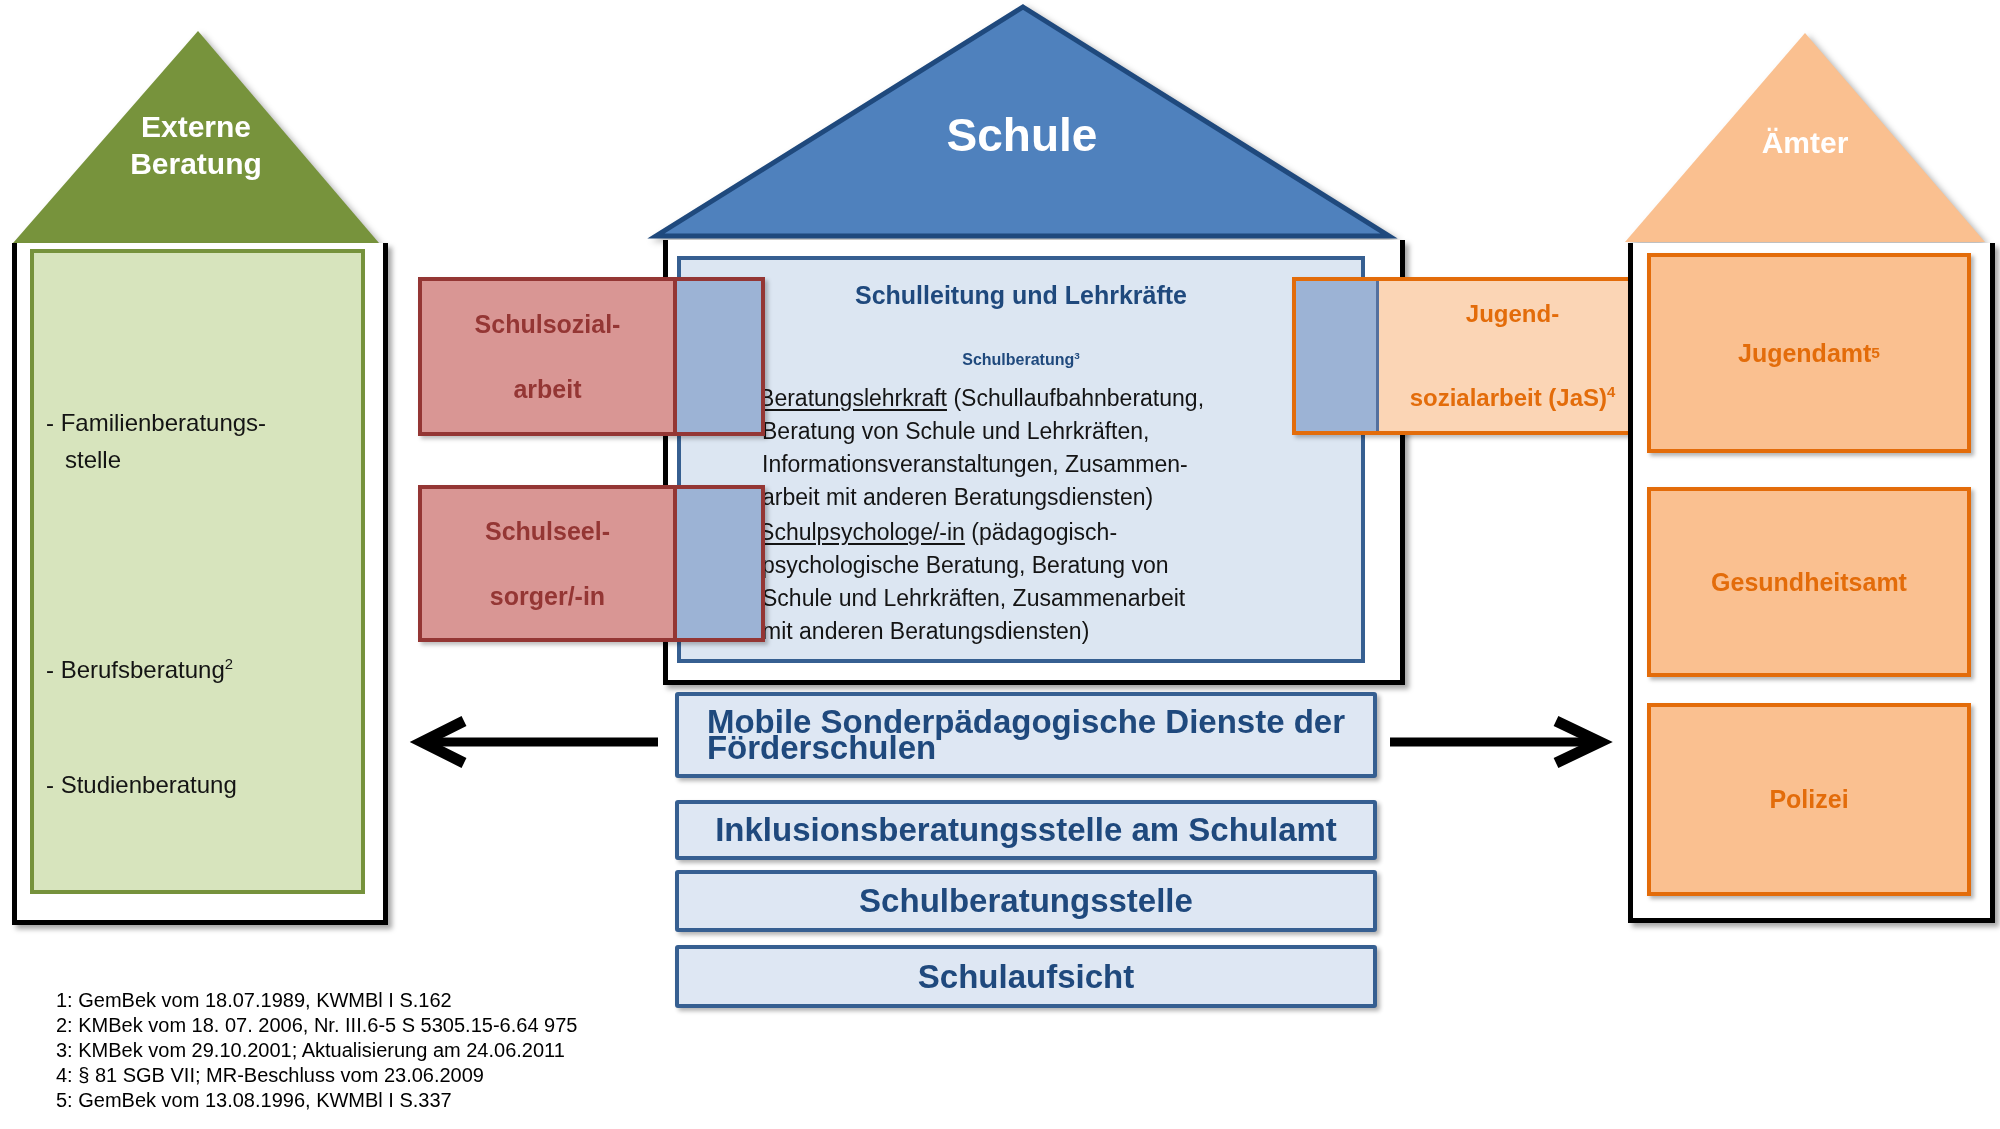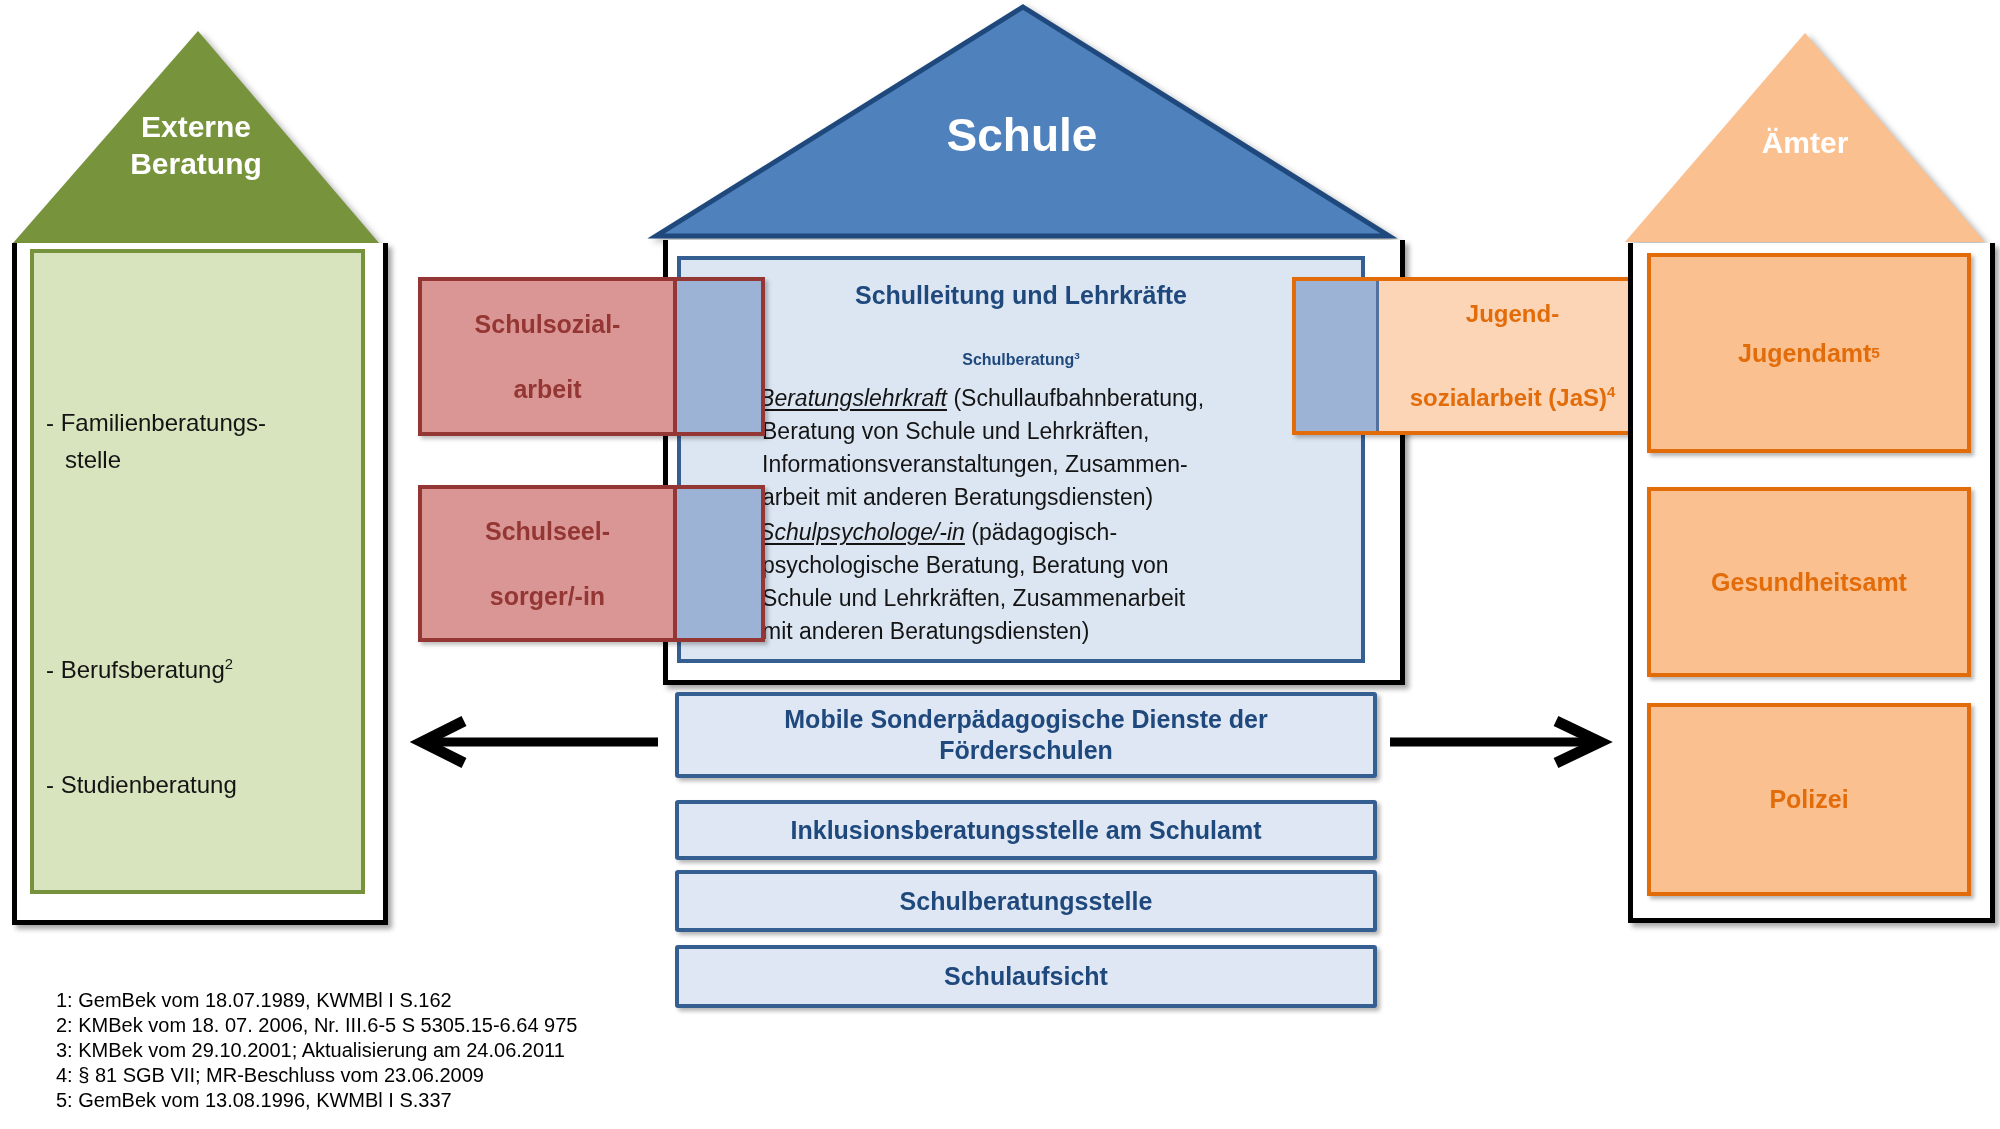--- a/index.html
+++ b/index.html
@@ -28,27 +28,27 @@
 
   
   .blue-panel{position:absolute;left:9px;top:16px;width:688px;height:407px;box-sizing:border-box;
               background:#DCE6F2;border:4px solid #365F91;}
   .sb-heading{margin-top:20px;text-align:center;font-size:25px;font-weight:bold;color:#1F497D;line-height:30px;}
   .sb-subheading{margin-top:31px;text-align:center;font-size:16px;font-weight:bold;color:#1F497D;line-height:30px;}
   .sb-list{margin-top:7px;padding:0 40px 0 64px;font-size:23px;line-height:33px;color:#141414;}
   .sb-item{padding-left:17px;text-indent:-17px;}
   .sb-item + .sb-item{margin-top:2px;}
   .sb-item .pre{white-space:pre-line;}
-  .iu{font-style:italic;text-decoration:underline;text-underline-offset:3px;}
+  .iu{text-decoration:underline;text-underline-offset:3px;}
 
   
   .bar{position:absolute;left:675px;width:702px;box-sizing:border-box;background:#DEE7F3;
        border:4px solid #365F91;border-radius:3px;display:flex;align-items:center;justify-content:center;
        box-shadow:3px 3px 4px rgba(0,0,0,0.30);}
-  .bar .label{white-space:pre-line;text-align:center;font-size:25px;font-weight:bold;color:#1F497D;line-height:31px;}
+  .bar .label{white-space:pre-line;text-align:left;font-size:33px;font-weight:bold;color:#1F497D;line-height:26px;}
   .bar1{top:692px;height:86px;}
   .bar2{top:800px;height:60px;}
   .bar3{top:870px;height:62px;}
   .bar4{top:945px;height:63px;}
 
   
   .red-box{position:absolute;left:418px;width:347px;box-sizing:border-box;border:4px solid #943634;
            display:flex;box-shadow:3px 3px 4px rgba(0,0,0,0.25);}
   .red-fill{flex:1;background:#D99694;display:flex;flex-direction:column;align-items:center;
             justify-content:center;gap:36px;font-size:25px;font-weight:bold;color:#943634;}

